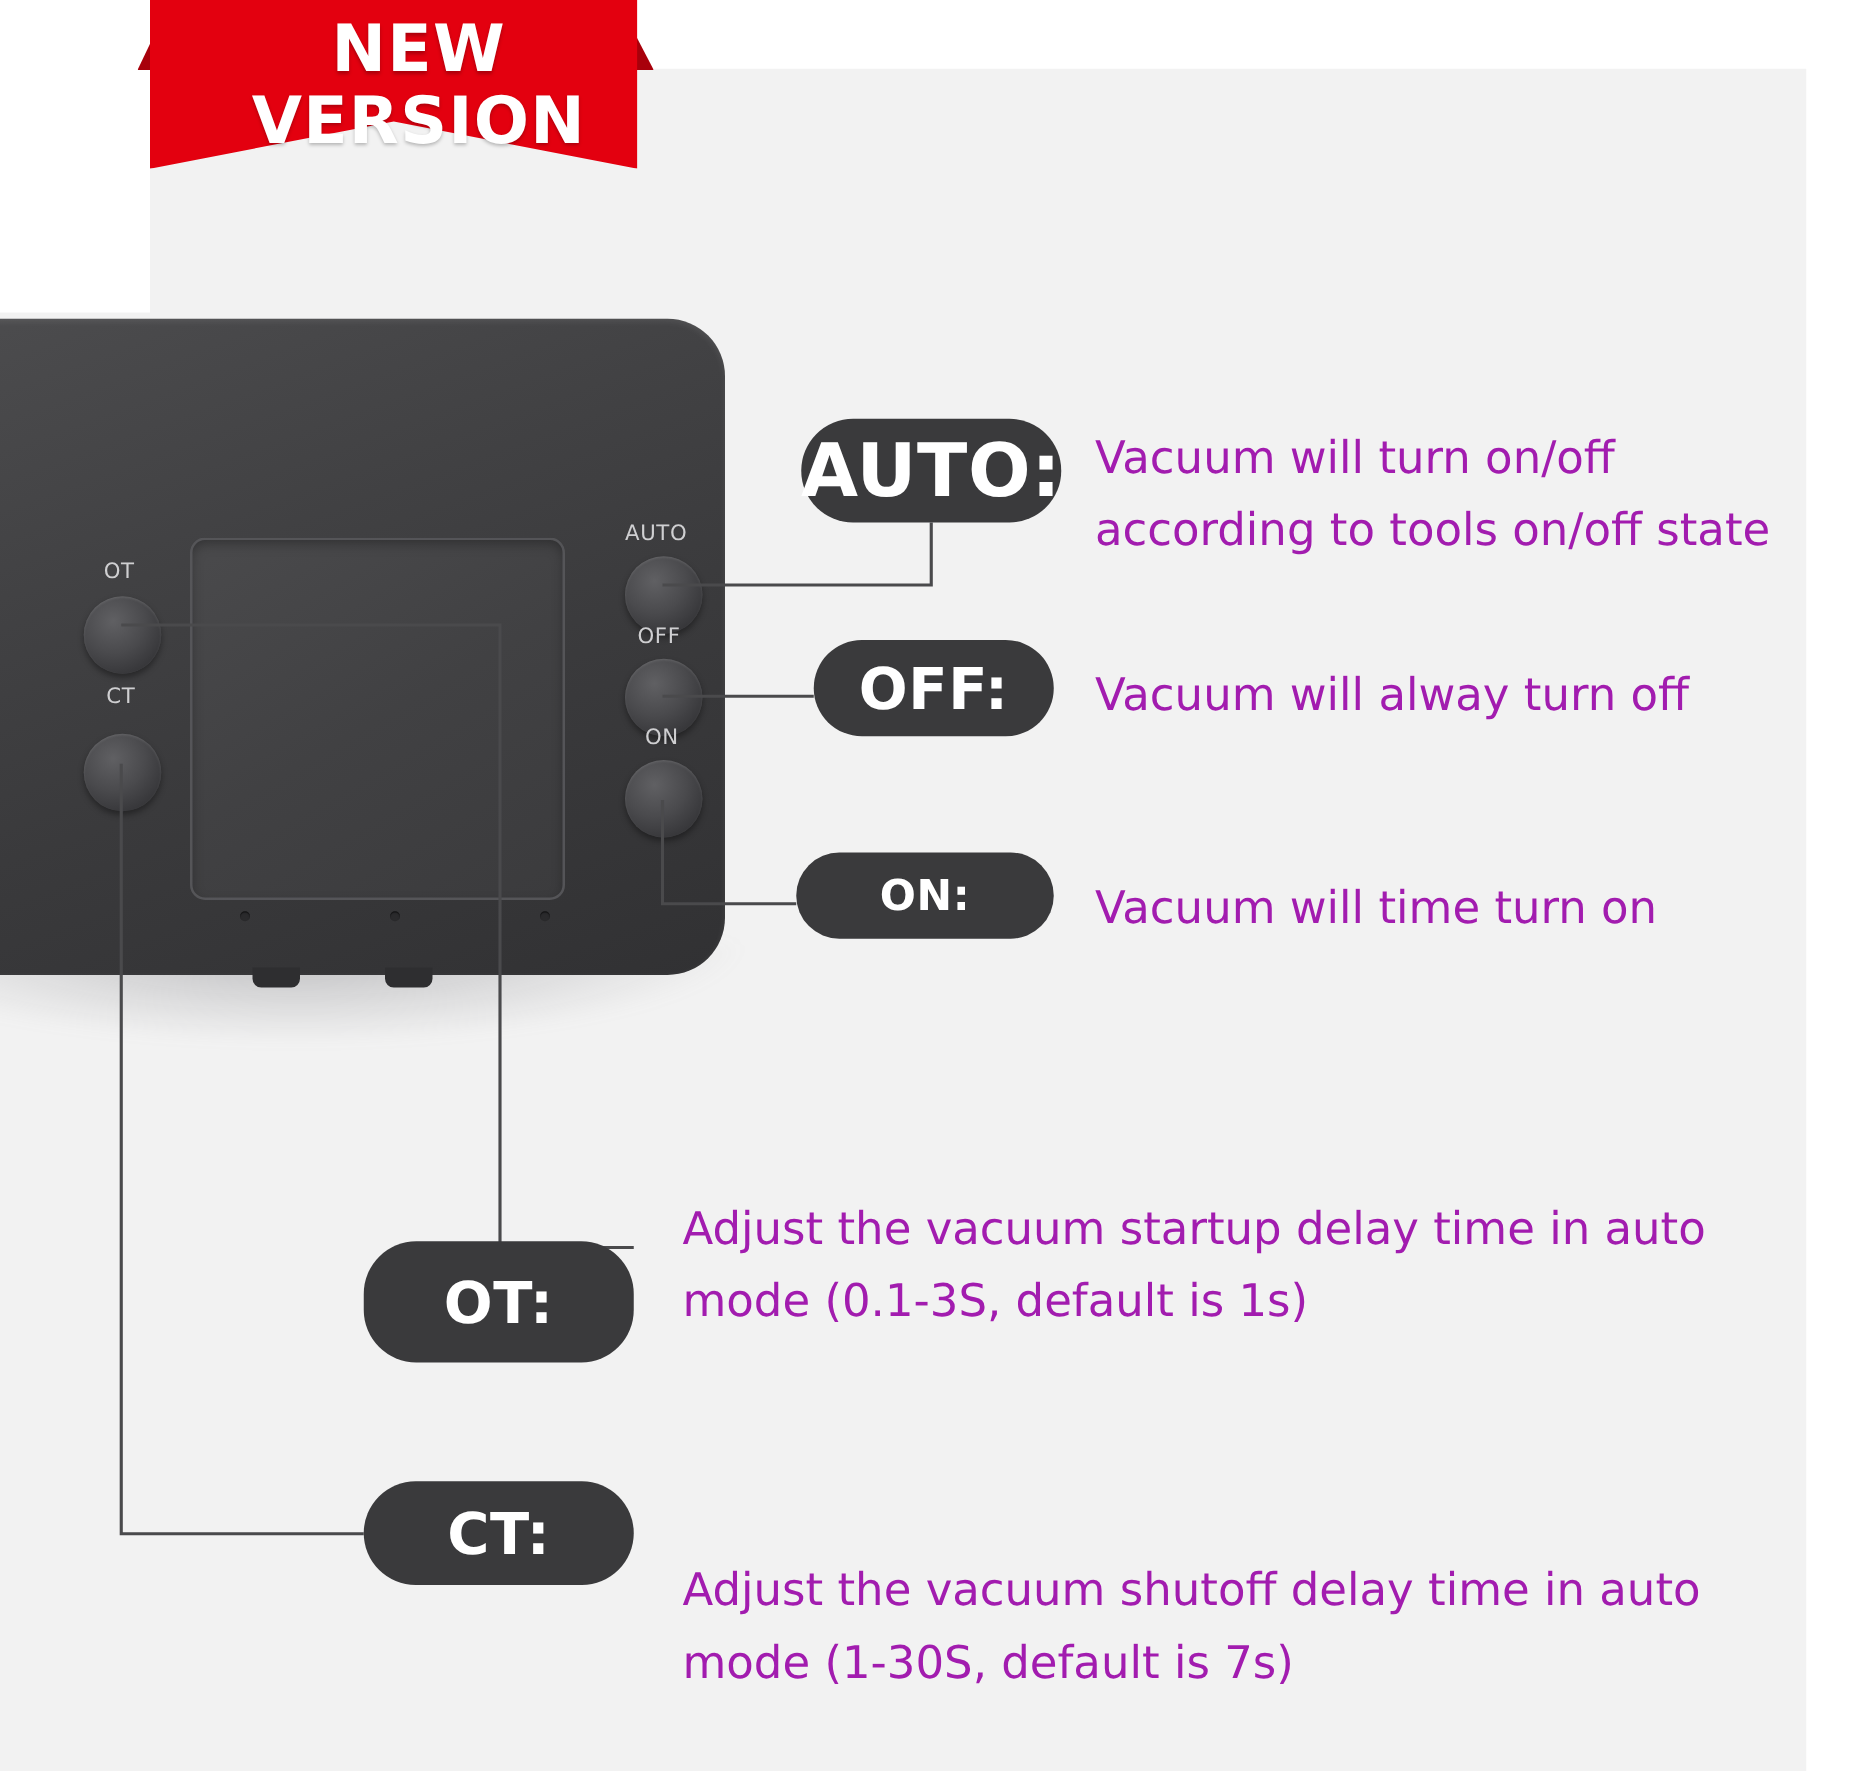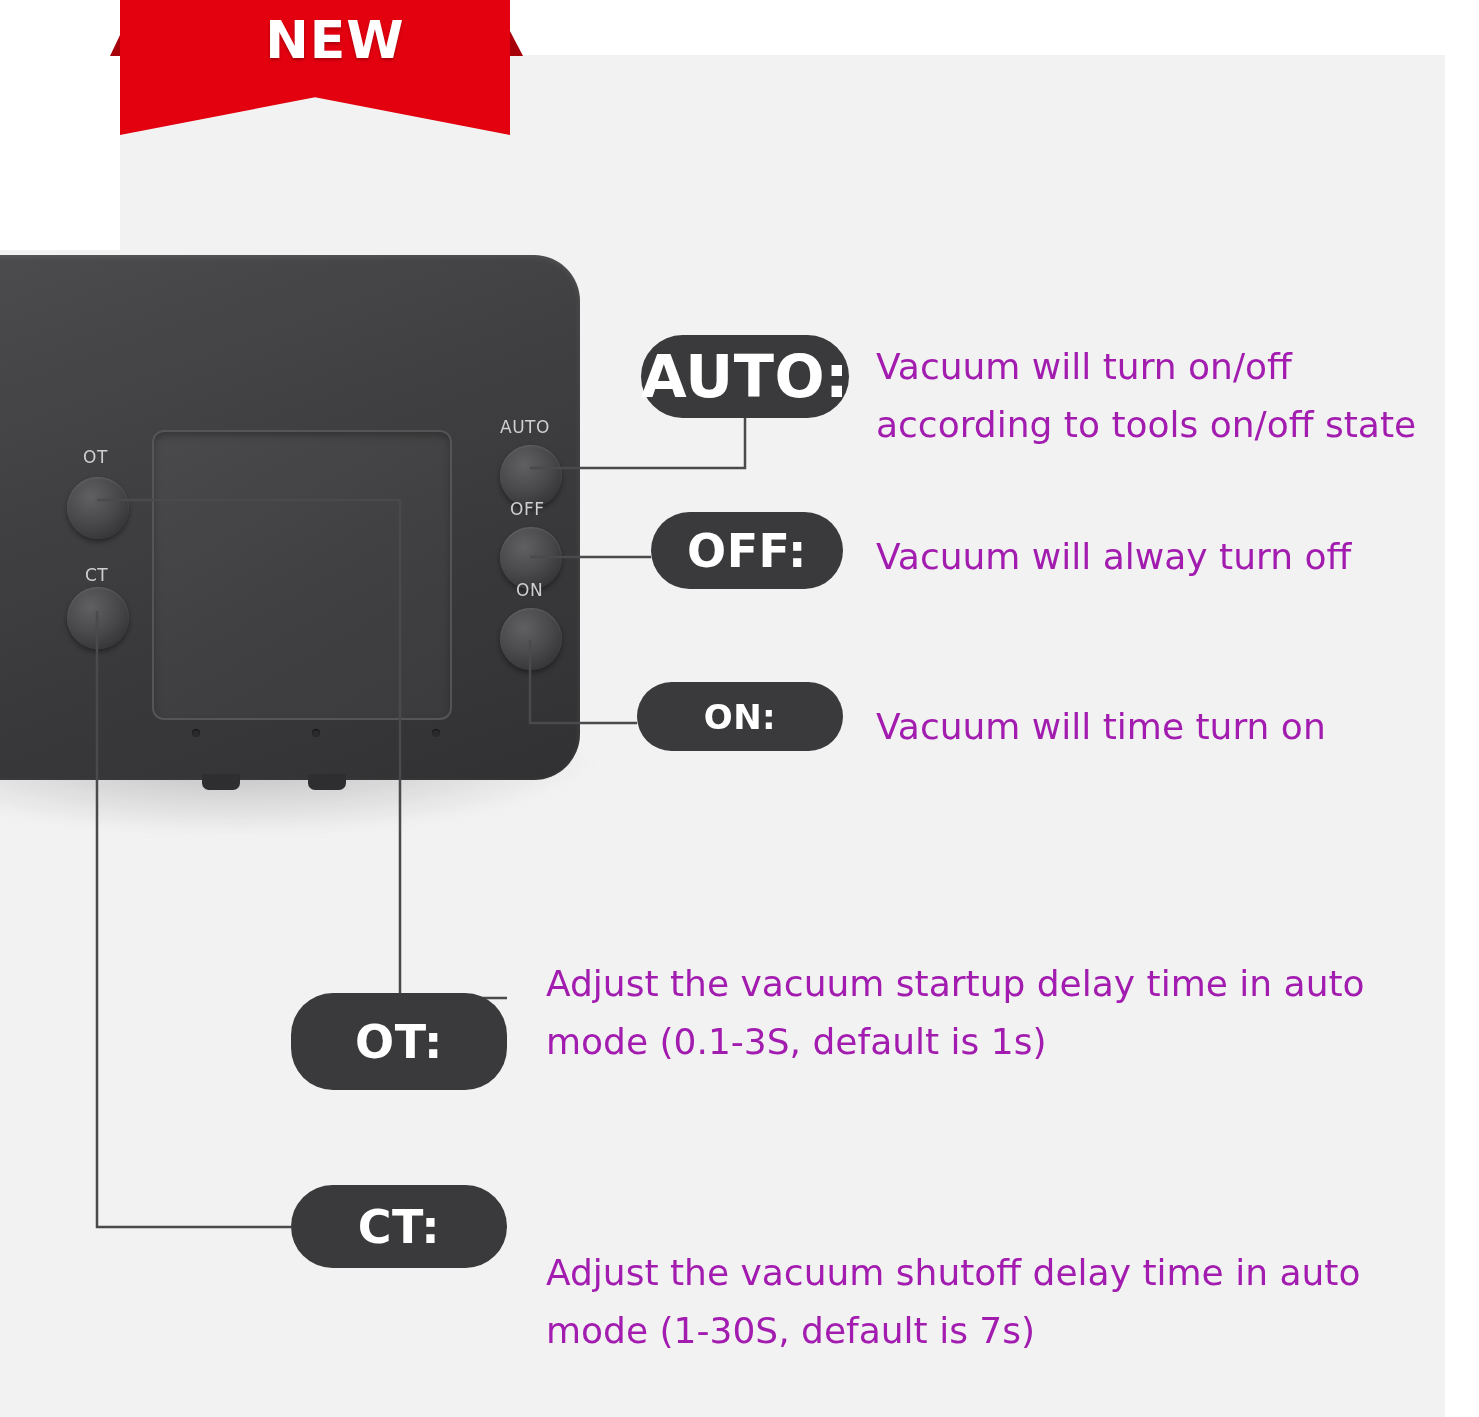--- a/index.html
+++ b/index.html
@@ -134,21 +134,21 @@
     position: absolute;
     color: #cfcfd1;
     font-size: 17px;
     font-family: "DejaVu Sans", sans-serif;
     letter-spacing: 0.5px;
   }
   
   .knob-ot { left: 107px; top: 222px; }
   .lbl-ot  { left: 123px; top: 192px; }
   .knob-ct { left: 107px; top: 332px; }
-  .lbl-ct  { left: 125px; top: 292px; margin-top: 18px; }
+  .lbl-ct  { left: 125px; top: 292px; }
   
   .knob-auto { left: 540px; top: 190px; }
   .lbl-auto  { left: 540px; top: 162px; }
   .knob-off  { left: 540px; top: 272px; }
   .lbl-off   { left: 550px; top: 244px; }
   .knob-on   { left: 540px; top: 353px; }
   .lbl-on    { left: 556px; top: 325px; }
 
   .vent-dot {
     position: absolute;
@@ -213,20 +213,21 @@
 
 <div class="page-panel"></div>
 <div class="page-white-left"></div>
 
 <div class="ribbon">
   <div class="ribbon-fold-left"></div>
   <div class="ribbon-fold-right"></div>
   <div class="ribbon-body"></div>
   <div class="ribbon-text">
     <div>NEW</div>
+    <div>VERSION</div>
   </div>
 </div>
 
 <div class="device">
   <div class="device-shadow"></div>
   <div class="device-body">
     <div class="screen"></div>
 
     <div class="knob-label lbl-ot">OT</div>
     <div class="knob knob-ot"></div>

